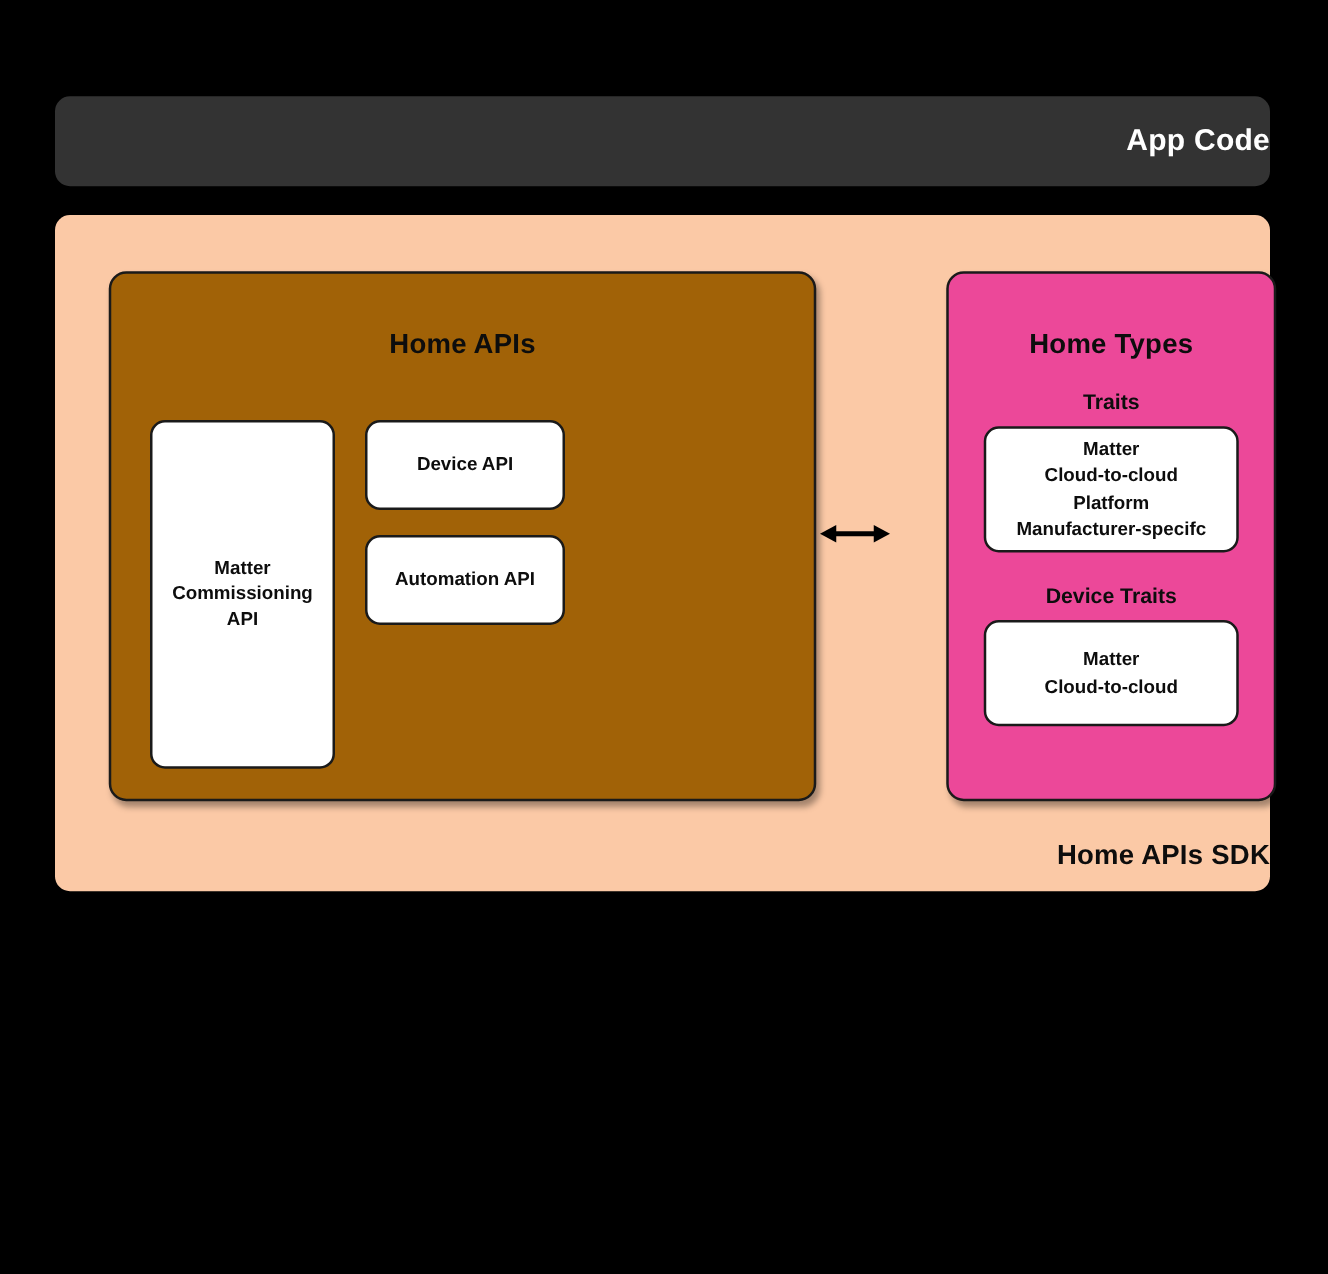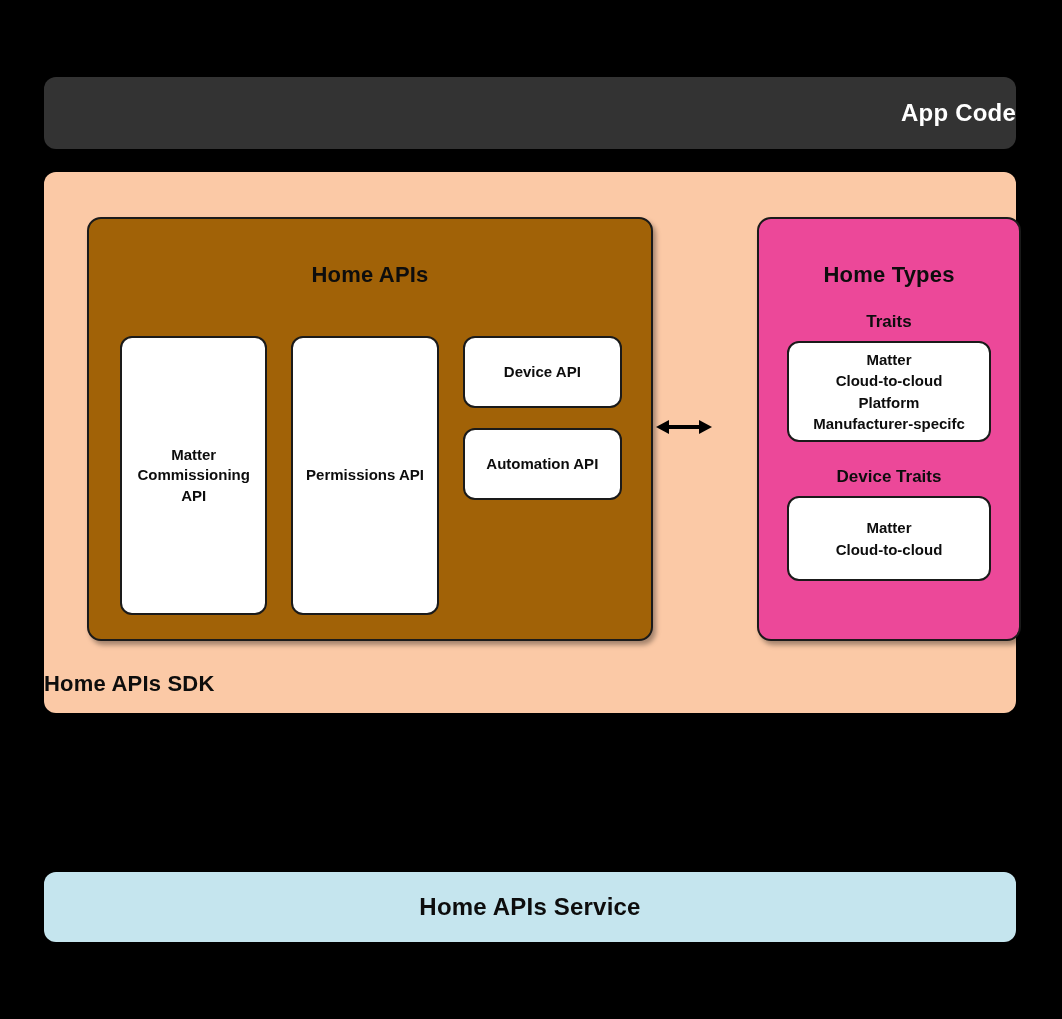--- a/index.html
+++ b/index.html
@@ -51,21 +51,21 @@
     width: 972px;
     height: 541px;
     background: #fbc9a6;
     border-radius: 12px;
   }
   .sdk-label {
     position: absolute;
     left: 0;
     right: 0;
     bottom: 16px;
-    text-align: left;
+    text-align: right;
     font-size: 22px;
     font-weight: bold;
     color: #0d0d0d;
     letter-spacing: 0.2px;
   }
 
   
   .panel {
     position: absolute;
     border: 2px solid #1a1a1a;
@@ -221,23 +221,20 @@
         <div class="api-col wide">
           <div class="api-box tall">
             <span>
               <span>Matter</span><br>
               <span>Commissioning</span><br>
               <span>API</span>
             </span>
           </div>
         </div>
 
-        <div class="api-col wide">
-          <div class="api-box tall">Permissions API</div>
-        </div>
 
         <div class="api-col stack">
           <div class="api-box small">Device API</div>
           <div class="api-box small">Automation API</div>
         </div>
 
       </div>
     </div>
 
     <svg class="link-arrow" viewBox="0 0 56 30">
@@ -268,17 +265,14 @@
             <span>Cloud-to-cloud</span>
           </span>
         </div>
 
       </div>
     </div>
 
     <div class="sdk-label">Home APIs SDK</div>
   </div>
 
-  <div class="service-bar">
-    <span class="service-label">Home APIs Service</span>
-  </div>
 
 </div>
 
 </body></html>

